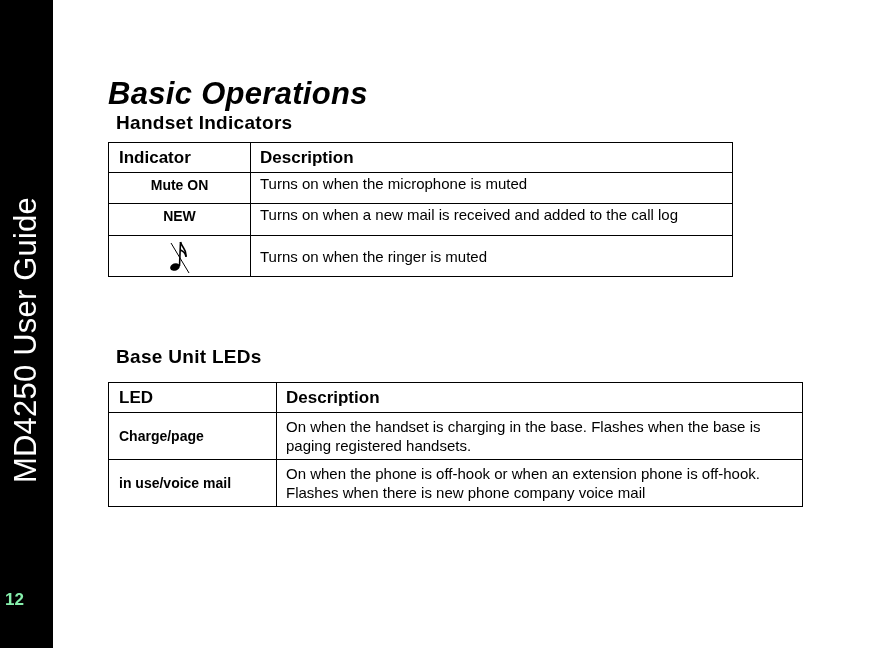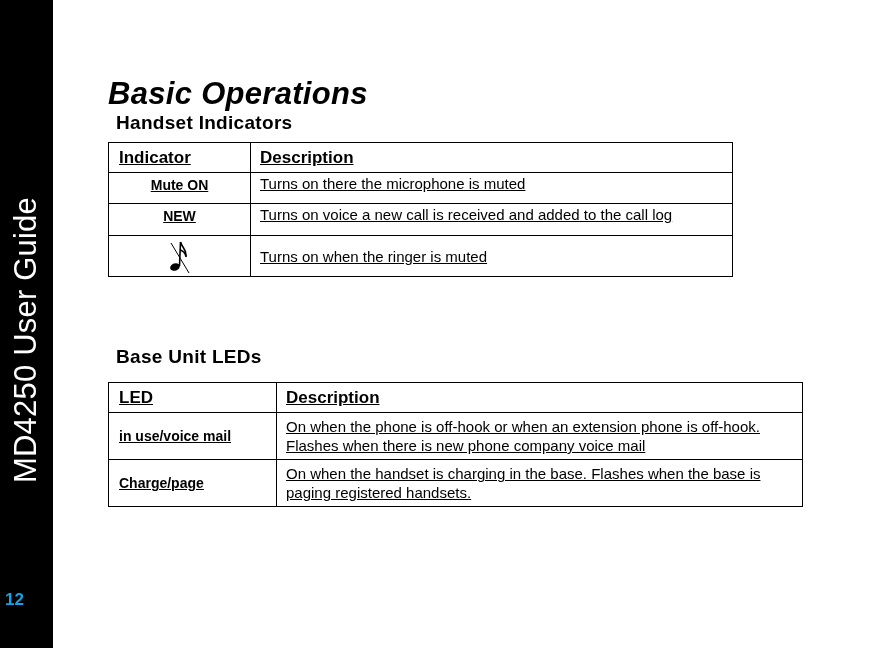--- a/index.html
+++ b/index.html
@@ -1,23 +1,23 @@
 <!DOCTYPE html>
 <html><head>
 <meta charset="utf-8">
 <style>
   html, body { margin:0; padding:0; }
   body { width:877px; height:648px; position:relative; background:#ffffff; overflow:hidden; font-family:"Liberation Sans", sans-serif; color:#000; }
   .sidebar { position:absolute; left:0; top:0; width:53px; height:648px; background:#000; }
   .sidebar-title { position:absolute; left:26px; top:340px; transform:translate(-50%,-50%) rotate(-90deg); white-space:nowrap; color:#fff; font-size:31px; font-family:"Liberation Sans", sans-serif; letter-spacing:0.2px; }
-  .page-num { position:absolute; left:5px; top:590px; color:#0ea5e9; font-weight:bold; font-size:17px; }
+  .page-num { position:absolute; left:5px; top:590px; color:#86efac; font-weight:bold; font-size:17px; }
   .h1 { position:absolute; left:108px; top:76px; font-size:31px; font-weight:bold; font-style:italic; letter-spacing:0.3px; }
   .h2 { position:absolute; left:108px; font-size:19px; font-weight:bold; letter-spacing:0.3px;margin-left:8px; }
   table { position:absolute; border-collapse:collapse; }
-  td { border:1px solid #000; font-size:15px; padding:0;text-decoration:underline; }
+  td { border:1px solid #000; font-size:15px; padding:0; }
   .th { font-weight:bold; font-size:17px; }
   .ind { font-weight:bold; font-size:14px; }
   .center { text-align:center; }
   .desc { padding-left:9px; padding-right:6px; }
   .lbl { padding-left:10px; }
   .desc2 { padding-left:9px; padding-right:12px; line-height:19px; }
 </style>
 </head>
 <body>
 
@@ -30,25 +30,25 @@
 <div class="h2" style="top:112px;">Handset Indicators</div>
 
 <table style="left:108px; top:142px; width:625px;">
   <tbody>
       <tr style="height:30px;">
     <td class="th lbl" style="width:131px;">Indicator</td>
     <td class="th desc">Description</td>
   </tr>
   <tr style="height:31px;">
     <td class="ind center" style="vertical-align:top; padding-top:4px;margin-top:33px;">Mute ON</td>
-    <td class="desc" style="vertical-align:top; padding-top:2px;">Turns on there the microphone is muted</td>
+    <td class="desc" style="vertical-align:top; padding-top:2px;">Turns on when the microphone is muted</td>
   </tr>
   <tr style="height:32px;">
     <td class="ind center" style="vertical-align:top; padding-top:4px;">NEW</td>
-    <td class="desc" style="vertical-align:top; padding-top:2px;">Turns on voice a new call is received and added to the call log</td>
+    <td class="desc" style="vertical-align:top; padding-top:2px;">Turns on when a new mail is received and added to the call log</td>
   </tr>
   <tr style="height:41px;">
     <td class="center">
       <svg width="26" height="34" viewBox="0 0 26 34" style="display:inline-block; vertical-align:middle;">
         <ellipse cx="8" cy="28" rx="5" ry="3.6" transform="rotate(-20 8 28)" fill="#000"></ellipse>
         <line x1="12.5" y1="27" x2="13.5" y2="3" stroke="#000" stroke-width="1.6"></line>
         <path d="M13.5 3 C 15 9, 20 10, 19 18 C 18.5 14, 16 12, 13.5 11" fill="none" stroke="#000" stroke-width="1.6"></path>
         <line x1="4" y1="4" x2="22" y2="34" stroke="#000" stroke-width="1"></line>
       </svg>
     </td>
@@ -59,21 +59,21 @@
 
 <div class="h2" style="top:346px;">Base Unit LEDs</div>
 
 <table style="left:108px; top:382px; width:695px;">
   <tbody>
       <tr style="height:30px;">
     <td class="th lbl" style="width:157px;">LED</td>
     <td class="th desc">Description</td>
   </tr>
   <tr style="height:47px;">
+    <td class="ind lbl">Charge/page</td>
+    <td class="desc2">On when the handset is charging in the base. Flashes when the base is paging registered handsets.</td>
+  </tr>
+  <tr style="height:47px;">
     <td class="ind lbl">in use/voice mail</td>
     <td class="desc2">On when the phone is off-hook or when an extension phone is off-hook. Flashes when there is new phone company voice mail</td>
-  </tr>
-  <tr style="height:47px;">
-    <td class="ind lbl">Charge/page</td>
-    <td class="desc2">On when the handset is charging in the base. Flashes when the base is paging registered handsets.</td>
   </tr>
 </tbody>
   </table>
 
 </body></html>

